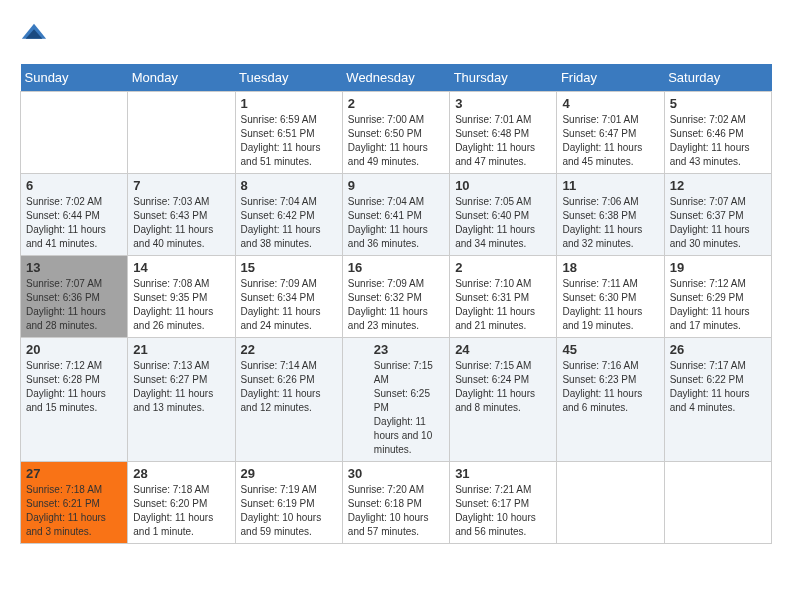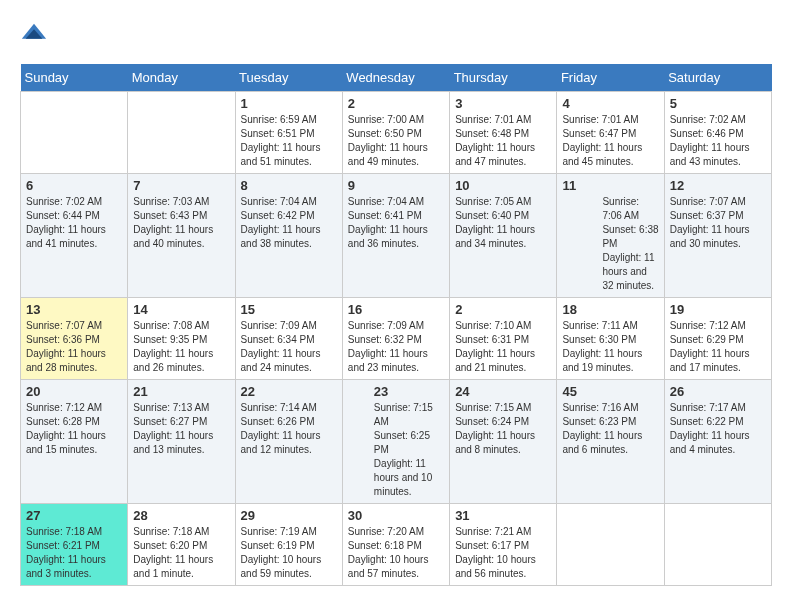--- a/index.html
+++ b/index.html
@@ -187,33 +187,33 @@
 Daylight: 11 hours and 36 minutes.</div>
         </td>
         <td style="background: rgb(240, 244, 248);">
           <span class="day-num">10</span>
           <div class="day-info" style="white-space: pre-line;">Sunrise: 7:05 AM
 Sunset: 6:40 PM
 Daylight: 11 hours and 34 minutes.</div>
         </td>
         <td style="background: rgb(240, 244, 248);">
           <span class="day-num">11</span>
-          <div class="day-info" style="white-space: pre-line; margin-left: 40px;">Sunrise: 7:06 AM
+          <div class="day-info" style="white-space: pre-line;">Sunrise: 7:06 AM
 Sunset: 6:38 PM
 Daylight: 11 hours and 32 minutes.</div>
         </td>
         <td style="background: rgb(240, 244, 248);">
           <span class="day-num">12</span>
           <div class="day-info" style="white-space: pre-line;">Sunrise: 7:07 AM
 Sunset: 6:37 PM
 Daylight: 11 hours and 30 minutes.</div>
         </td>
       </tr>
       <tr>
-        <td style="background: #fef9c3;">
+        <td style="background: #a3a3a3;">
           <span class="day-num">13</span>
           <div class="day-info" style="white-space: pre-line;">Sunrise: 7:07 AM
 Sunset: 6:36 PM
 Daylight: 11 hours and 28 minutes.</div>
         </td>
         <td style="background: rgb(255, 255, 255);">
           <span class="day-num">14</span>
           <div class="day-info" style="white-space: pre-line;">Sunrise: 7:08 AM
 Sunset: 9:35 PM
 Daylight: 11 hours and 26 minutes.</div>
@@ -287,21 +287,21 @@
 Daylight: 11 hours and 6 minutes.</div>
         </td>
         <td style="background: rgb(240, 244, 248);">
           <span class="day-num">26</span>
           <div class="day-info" style="white-space: pre-line;">Sunrise: 7:17 AM
 Sunset: 6:22 PM
 Daylight: 11 hours and 4 minutes.</div>
         </td>
       </tr>
       <tr>
-        <td style="background: #5eead4;">
+        <td style="background: #f97316;">
           <span class="day-num">27</span>
           <div class="day-info" style="white-space: pre-line;">Sunrise: 7:18 AM
 Sunset: 6:21 PM
 Daylight: 11 hours and 3 minutes.</div>
         </td>
         <td style="background: rgb(255, 255, 255);">
           <span class="day-num">28</span>
           <div class="day-info" style="white-space: pre-line;">Sunrise: 7:18 AM
 Sunset: 6:20 PM
 Daylight: 11 hours and 1 minute.</div>

